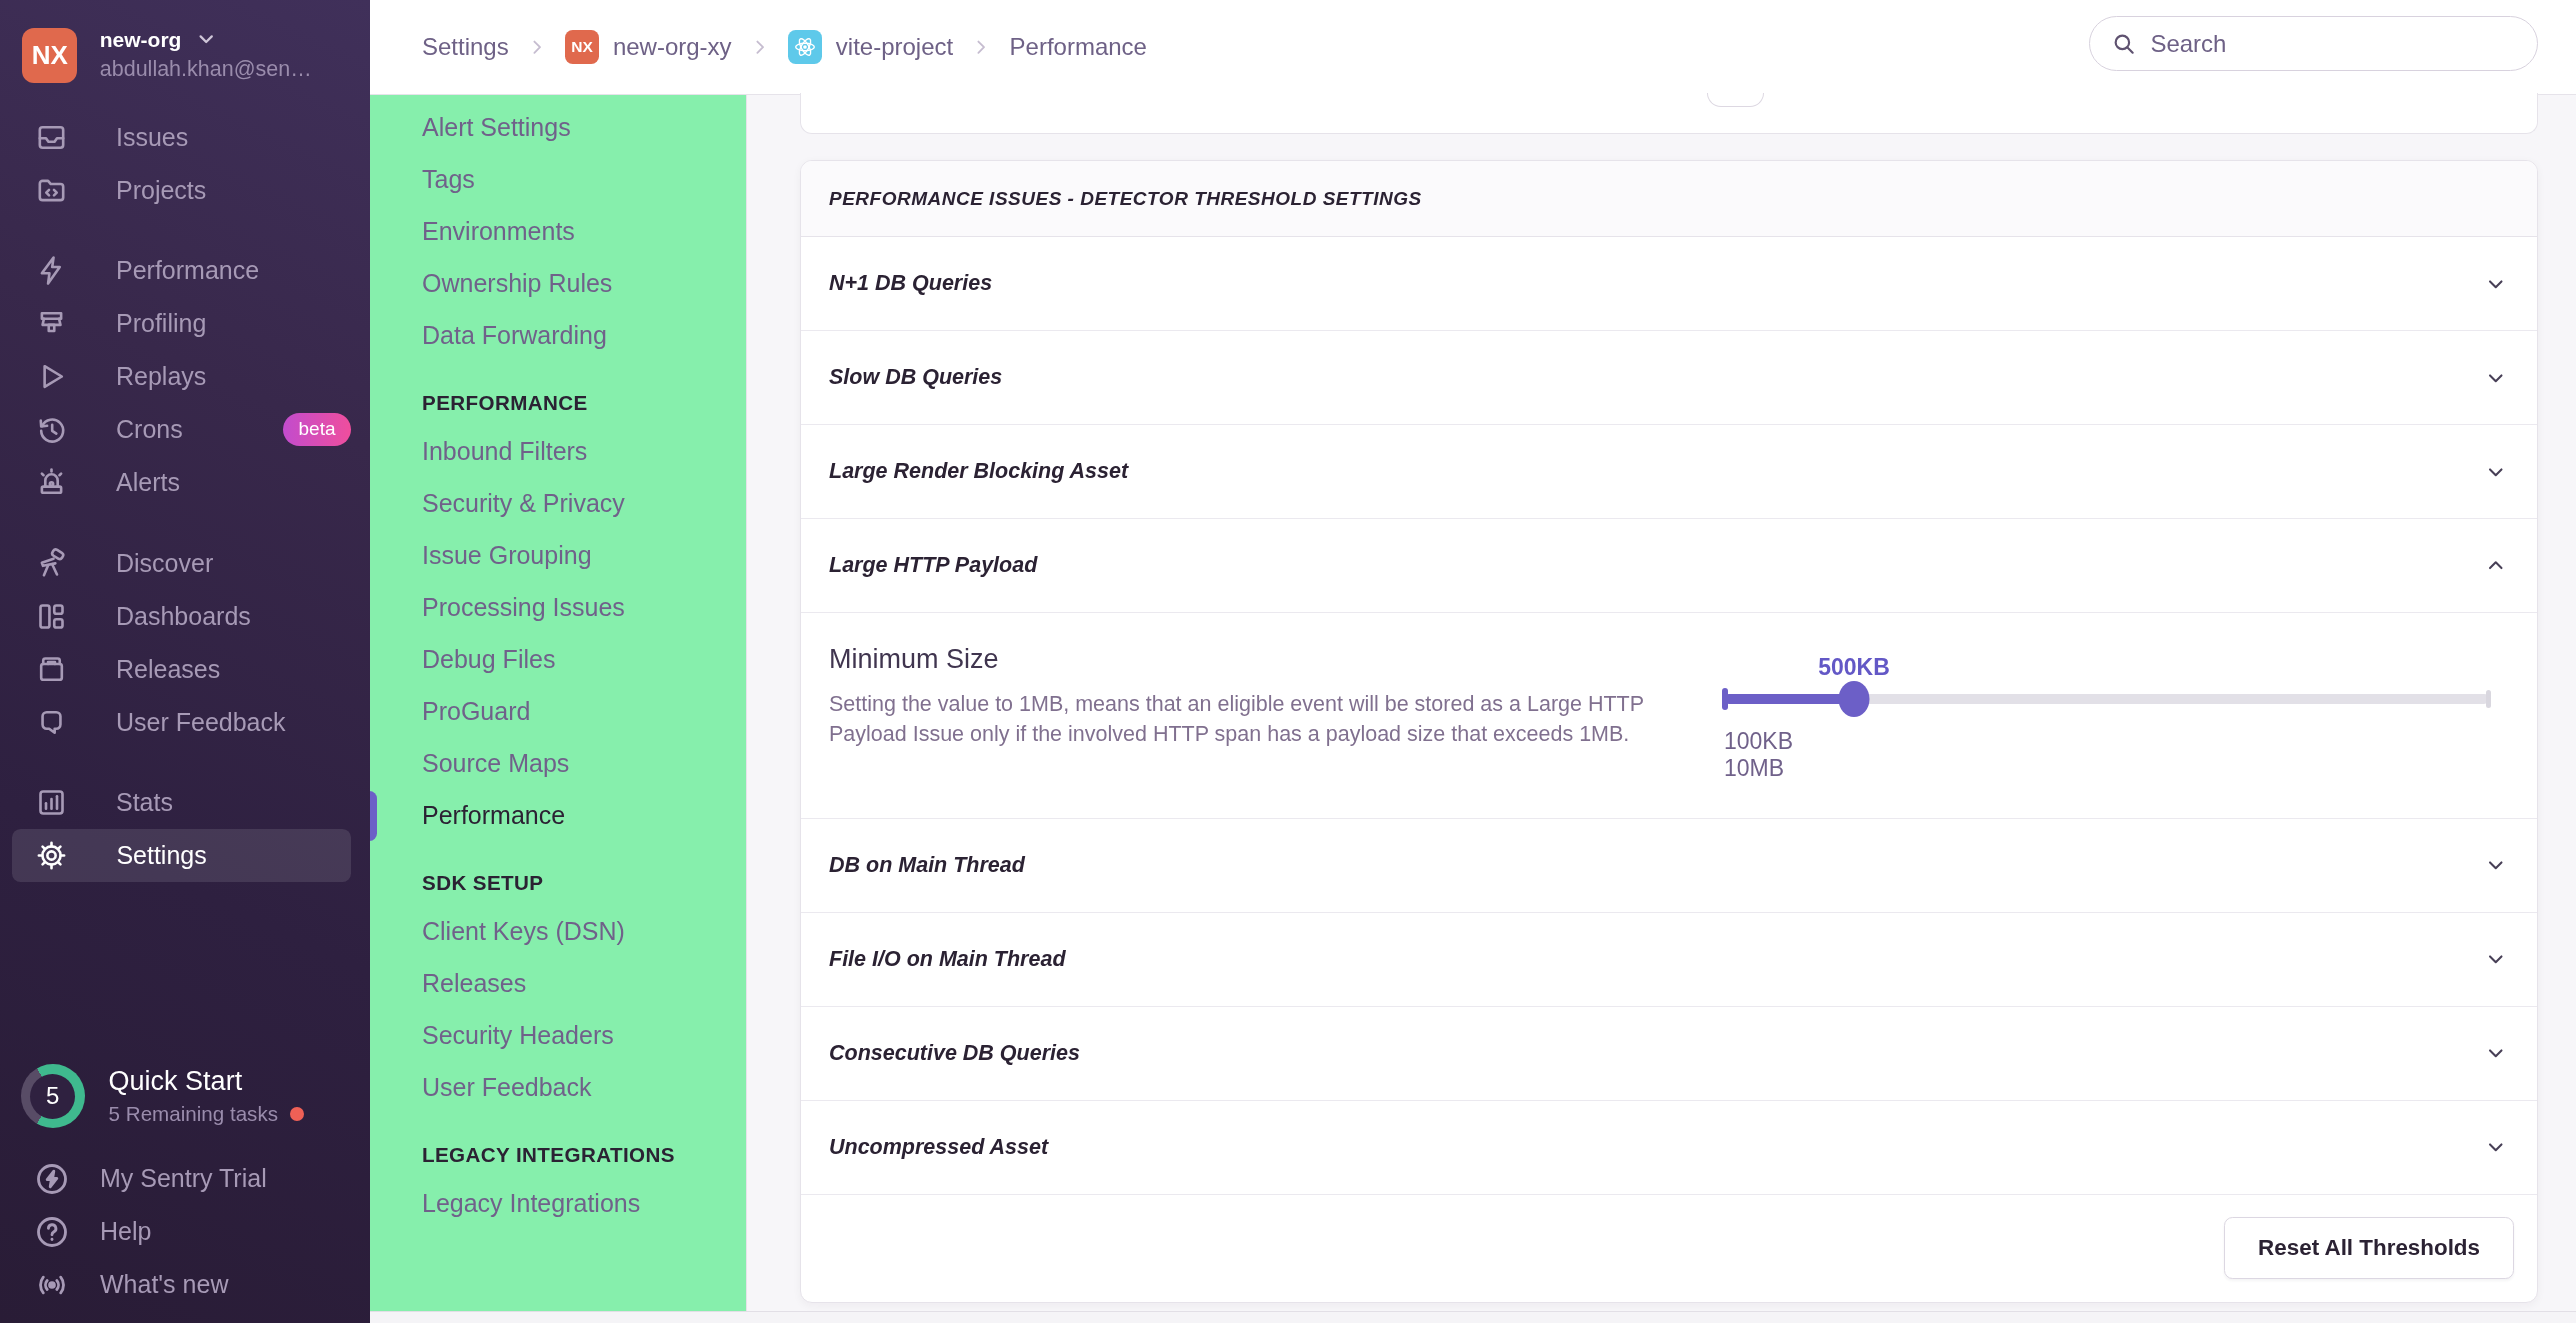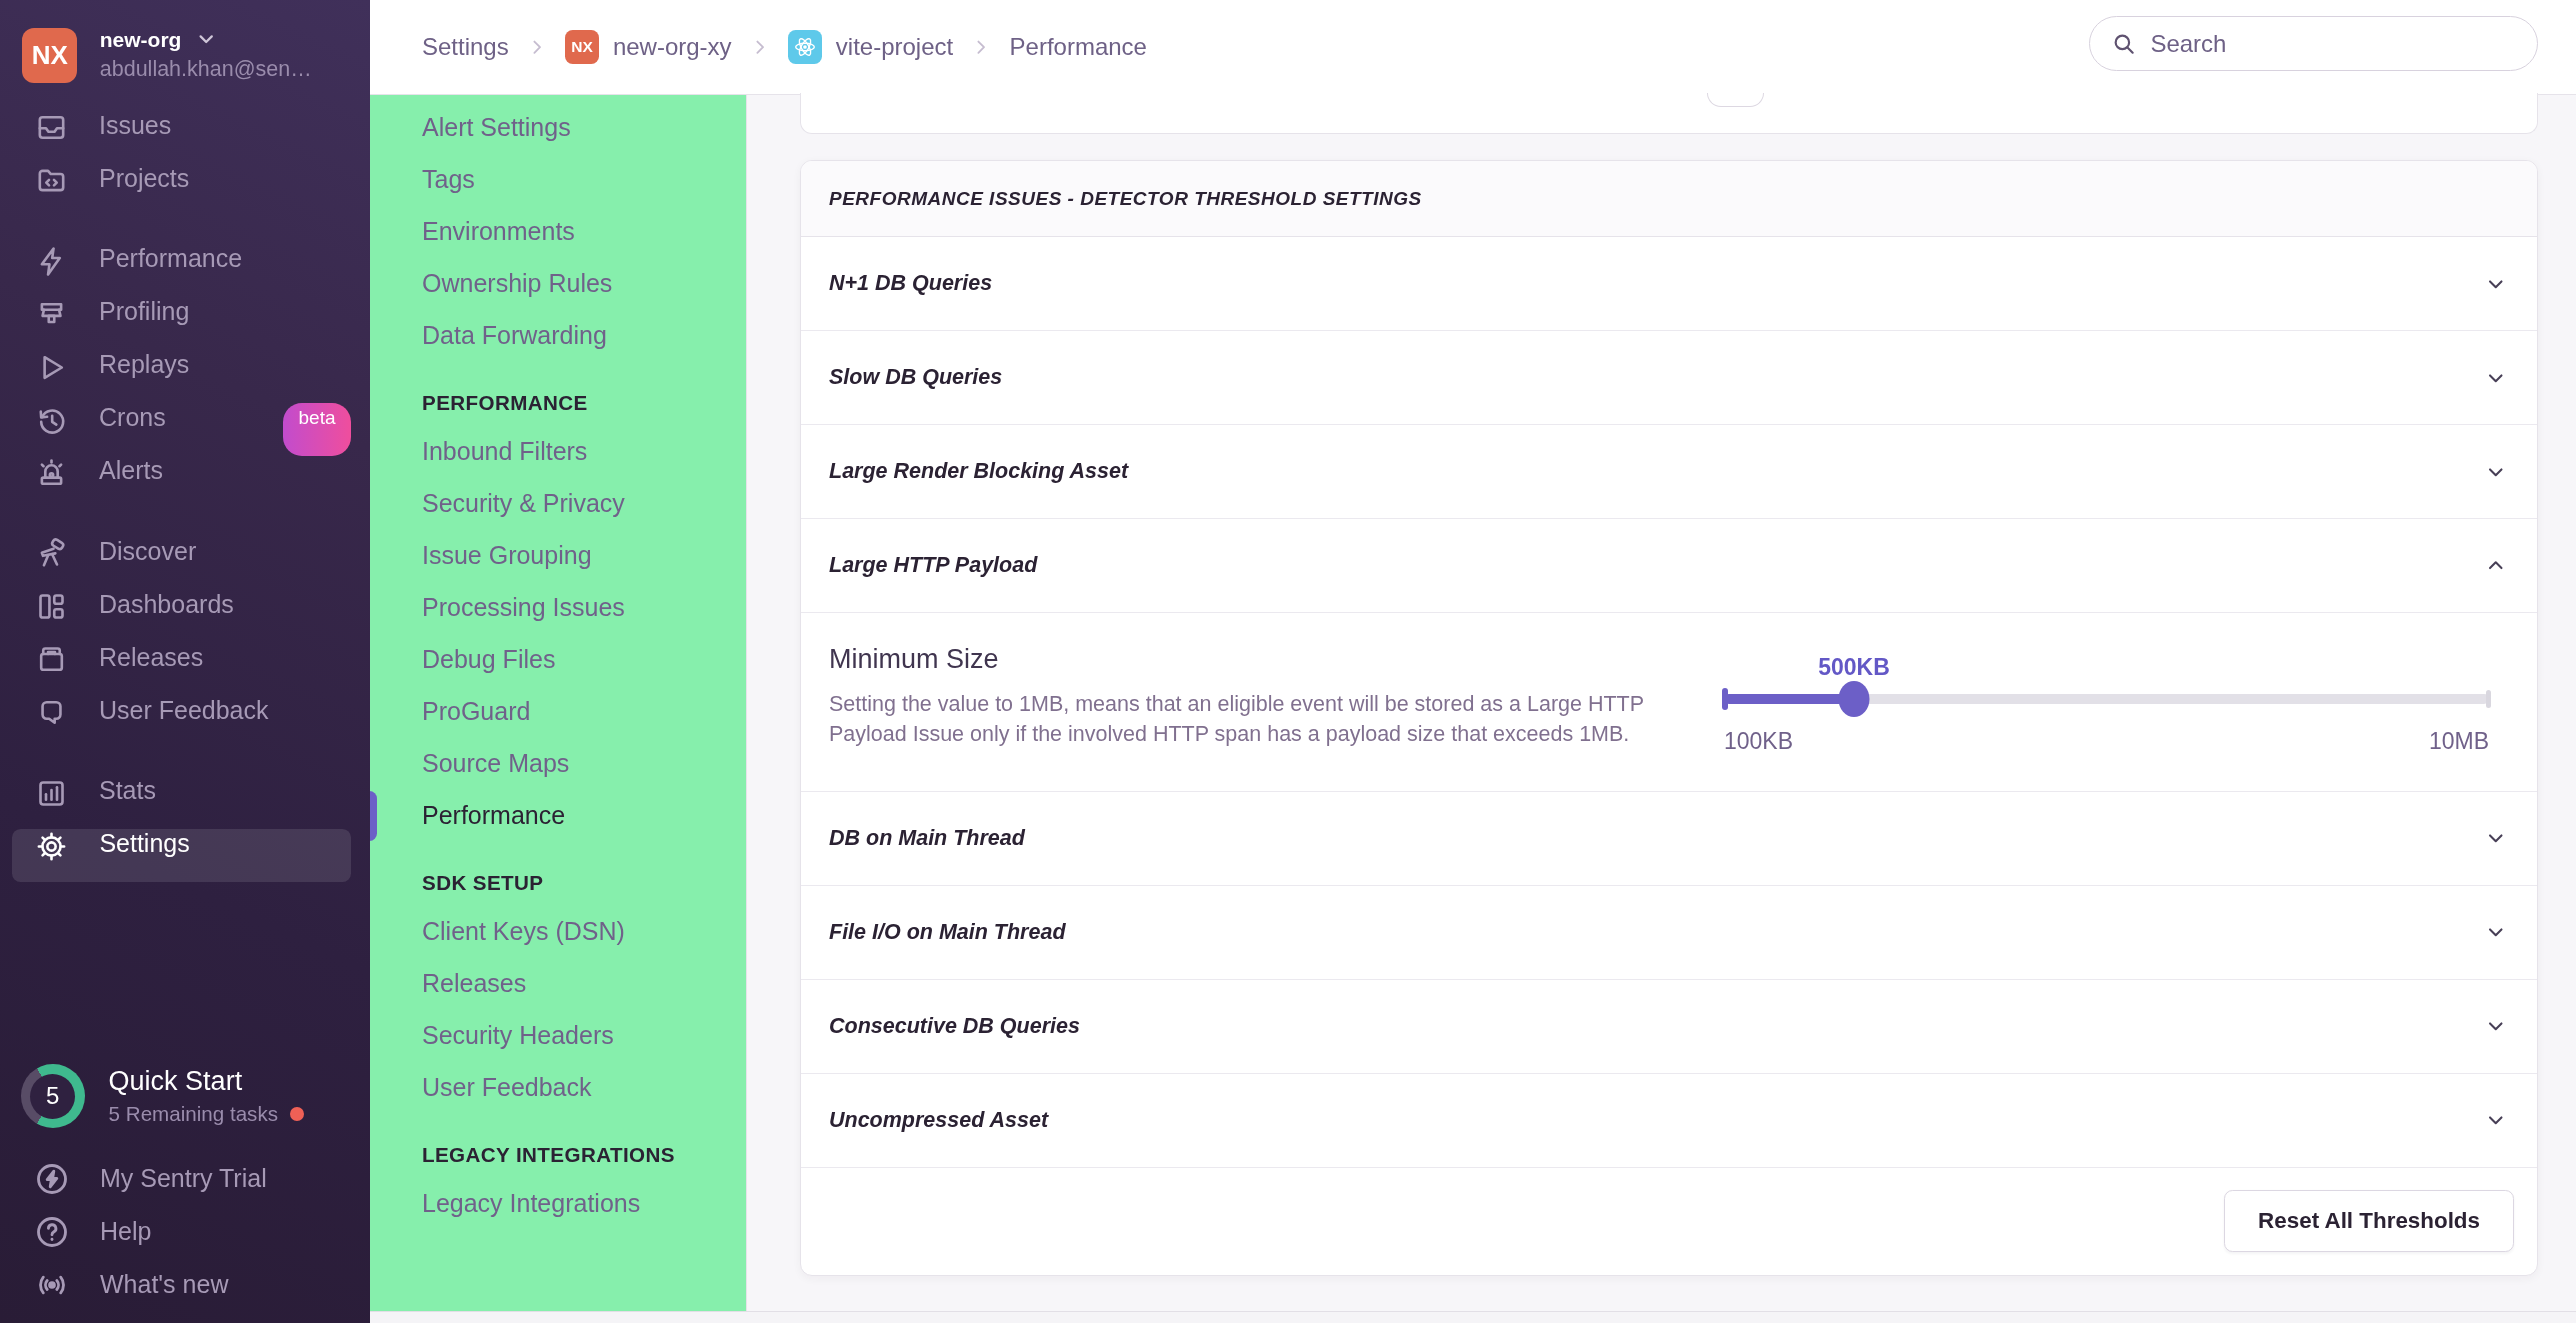--- a/index.html
+++ b/index.html
@@ -11,22 +11,22 @@
   .sidebar { position:absolute; left:0; top:0; width:370px; height:1323px;
     background:linear-gradient(205deg,#40305a 0%,#38284b 30%,#2e2040 65%,#291c36 100%);
     color:#a79ab6; z-index:5; }
   .org { display:flex; align-items:flex-start; gap:22.4px; padding:27.5px 0 0 22.4px; }
   .avatar { width:55px; height:55px; border-radius:12px; background:#e0694d; color:#fff;
     font-size:26px; font-weight:bold; display:flex; align-items:center; justify-content:center; flex:none; }
   .org-meta { min-width:0; }
   .org-name { font-size:21px; font-weight:700; color:#fff; display:flex; align-items:center; gap:13.8px; line-height:1.1; }
   .org-email { font-size:21.5px; color:#9a8cac; margin-top:6.9px; white-space:nowrap; }
   .nav { margin-top:28px; }
-  .nav-item { display:flex; height:53px; padding:0 19px 0 34px;
-    font-size:25px; color:#a79ab6; cursor:pointer; }
+  .nav-item { display:flex; align-items:center; height:53px; padding:0 19px 0 34px;
+    font-size:25px; color:#a79ab6; cursor:pointer;gap:17px; }
   .nav-item .nicon { width:34px; height:34px; flex:none; display:flex; align-items:center; justify-content:center; }
   .nav-item .nlabel { margin-left:31px; white-space:nowrap; }
   .gap-before { margin-top:27.5px; }
   .nav-item.active { background:rgba(255,255,255,0.11); border-radius:8.6px;
     margin-left:12px; margin-right:19px; padding-left:22.4px; color:#fff; }
   .beta-badge { margin-left:auto; font-size:19px; color:#fff; padding:4.3px 15.5px 6px;
     border-radius:19px; background:linear-gradient(90deg,#c24ccd,#ef4e9d); }
   .sidebar-bottom { position:absolute; left:0; bottom:12px; width:100%; }
   .quickstart { display:flex; align-items:center; gap:24px; padding-left:20.6px; margin-bottom:24px; cursor:pointer; }
   .qs-ring { width:64px; height:64px; border-radius:50%; flex:none;
@@ -89,21 +89,21 @@
   .detail-right { flex:1; padding-left:76px; }
   .slider { position:relative; margin-top:50px; }
   .slider-value { position:absolute; top:-40px; transform:translateX(-50%); font-size:23px;
     font-weight:700; color:#6358c6; white-space:nowrap; }
   .slider-track { position:relative; height:9.5px; background:#e2e0e7; border-radius:5.2px; cursor:pointer; }
   .slider-fill { position:absolute; left:0; top:0; height:9.5px; background:#6c5fc7; border-radius:5.2px; }
   .slider-cap-left { position:absolute; left:-1.7px; top:-6px; width:6px; height:21.5px; background:#6c5fc7; border-radius:3.4px; }
   .slider-cap-right { position:absolute; right:-1.7px; top:-4.3px; width:4.3px; height:18px; background:#d9d7df; border-radius:2.6px; }
   .slider-thumb { position:absolute; top:50%; transform:translate(-50%,-50%); width:31px; height:36px;
     border-radius:50%; background:#6c5fc7; cursor:grab; }
-  .slider-minmax { display:flex; justify-content:space-between; margin-top:24px; font-size:23px; color:#70618a; }
+  .slider-minmax { display:flex; justify-content:space-between; margin-top:24px; font-size:23px; color:#70618a;flex-direction:column; }
   .card-footer { height:107px; display:flex; align-items:center; justify-content:flex-end; padding:0 23px; }
   .reset-btn { height:62px; padding:0 33px; background:#fff; border:1.7px solid #dcd7e2; border-radius:8.6px;
     font-size:22.4px; font-weight:700; color:#2b2233; font-family:"Liberation Sans",sans-serif;
     box-shadow:0 1.7px 2.6px rgba(43,34,51,0.05); cursor:pointer; }
   .bottom-strip { position:absolute; left:370px; top:1311px; width:2206px; height:12px;
     background:#f5f4f7; border-top:1.7px solid #e2dfe6; }
   svg { display:block; }
 </style>
 </head>
 <body>

